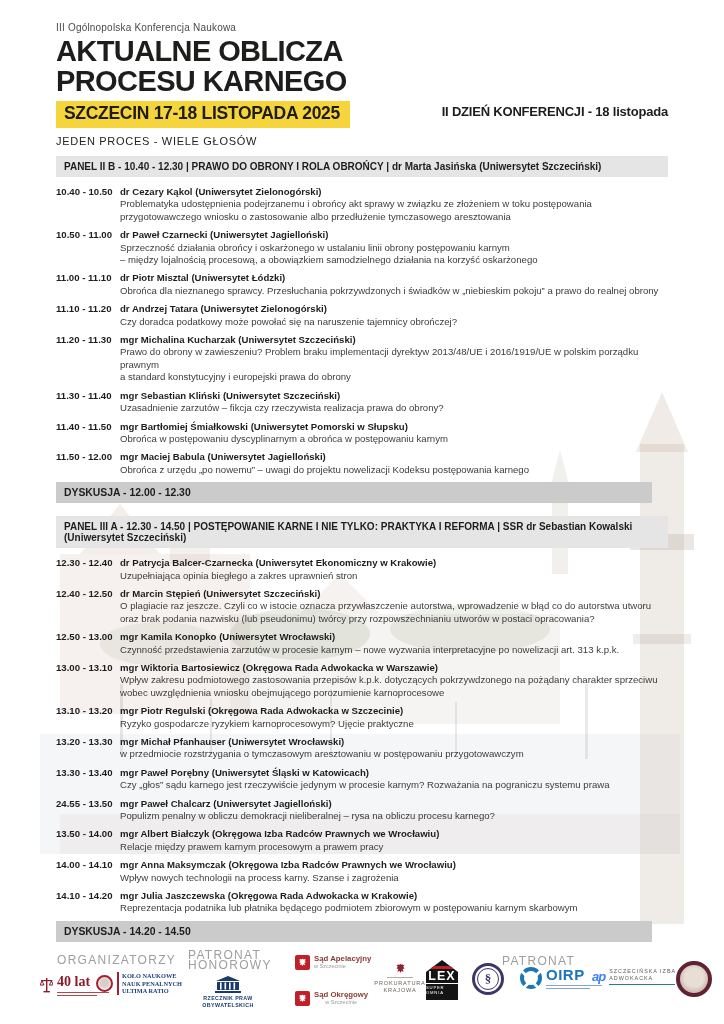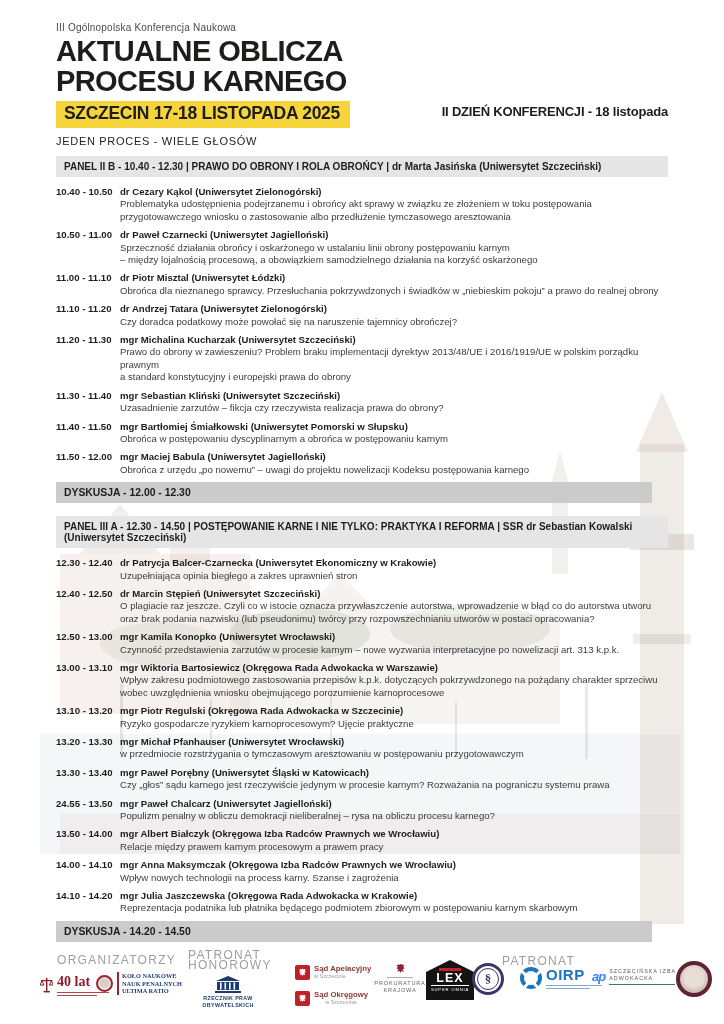--- a/index.html
+++ b/index.html
@@ -48,21 +48,21 @@
   .rpo-text { font-size:5.3px; font-weight:700; color:#1b3a6b; letter-spacing:.4px; text-align:center; line-height:6.5px; }
   
   .eagle-box { flex:none; width:15px; height:15px; background:#c0202a; border-radius:2px; display:flex; align-items:center; justify-content:center; }
   .court-name { font-size:7.8px; font-weight:700; color:#8a3b34; line-height:9px; white-space:nowrap; }
   .court-city { font-size:5.5px; color:#9a9a9a; line-height:7px; }
   
   .prok { flex-direction:column; gap:1px; align-items:center; }
   .prok-text { font-size:5.6px; letter-spacing:.8px; color:#6b5f58; text-align:center; line-height:7px; }
   .hairline { width:26px; height:1px; background:#b5aca6; margin:1px 0; }
   
-  .lex-house { width:48px; height:40px; background:#141414; clip-path:polygon(50% 0,100% 30%,100% 100%,0 100%,0 30%);
+  .lex-house { width:32px; height:40px; background:#141414; clip-path:polygon(50% 0,100% 30%,100% 100%,0 100%,0 30%);
                display:flex; flex-direction:column; align-items:center; justify-content:center; gap:1px; }
   .lex-red { width:22px; height:3px; background:#c0202a; }
   .lex-word { color:#fff; font-weight:700; font-size:12.5px; letter-spacing:1px; line-height:12px; }
   .lex-sub { color:#fff; font-size:4.2px; letter-spacing:.8px; border-top:1px solid #fff; padding-top:1px; }
   
   .par-outer { width:32px; height:32px; border:3px solid #3d3668; border-radius:50%; display:flex; align-items:center; justify-content:center; }
   .par-inner { width:22px; height:22px; border:1px solid #3d3668; border-radius:50%; display:flex; align-items:center; justify-content:center;
                font-size:13px; font-weight:700; color:#3d3668; font-family:"Liberation Serif", serif; }
   
   .oirp-ring { position:relative; width:22px; height:22px; border-radius:50%; border:4.5px solid #1b75bb; flex:none; }
@@ -375,21 +375,21 @@
         <rect x="14" y="6.5" width="1.6" height="7" fill="#fff"></rect>
         <rect x="18.5" y="6.5" width="1.6" height="7" fill="#fff"></rect>
         <rect x="0" y="15" width="26" height="2" fill="#1b3a6b"></rect>
       </svg>
       <div class="rpo-text">
         <div>RZECZNIK PRAW</div>
         <div>OBYWATELSKICH</div>
       </div>
     </div>
 
-    <div class="logo" style="left:295px; top:18px;">
+    <div class="logo" style="left:295px; top:8px;">
       <div class="eagle-box">
         <svg width="11" height="11" viewBox="0 0 16 16">
           <path d="M8 2l1.2 1.5L11 3l2 1.5-1.8 1L13 8l-2.5.5L12 12l-3-1-1 2.5L7 11l-3 1 1.5-3.5L3 8l1.8-2.5L3 4.5 5 3l1.8.5z" fill="#fff"></path>
         </svg>
       </div>
       <div class="col">
         <div class="court-name">Sąd Apelacyjny</div>
         <div class="court-city">w Szczecinie</div>
       </div>
     </div>

